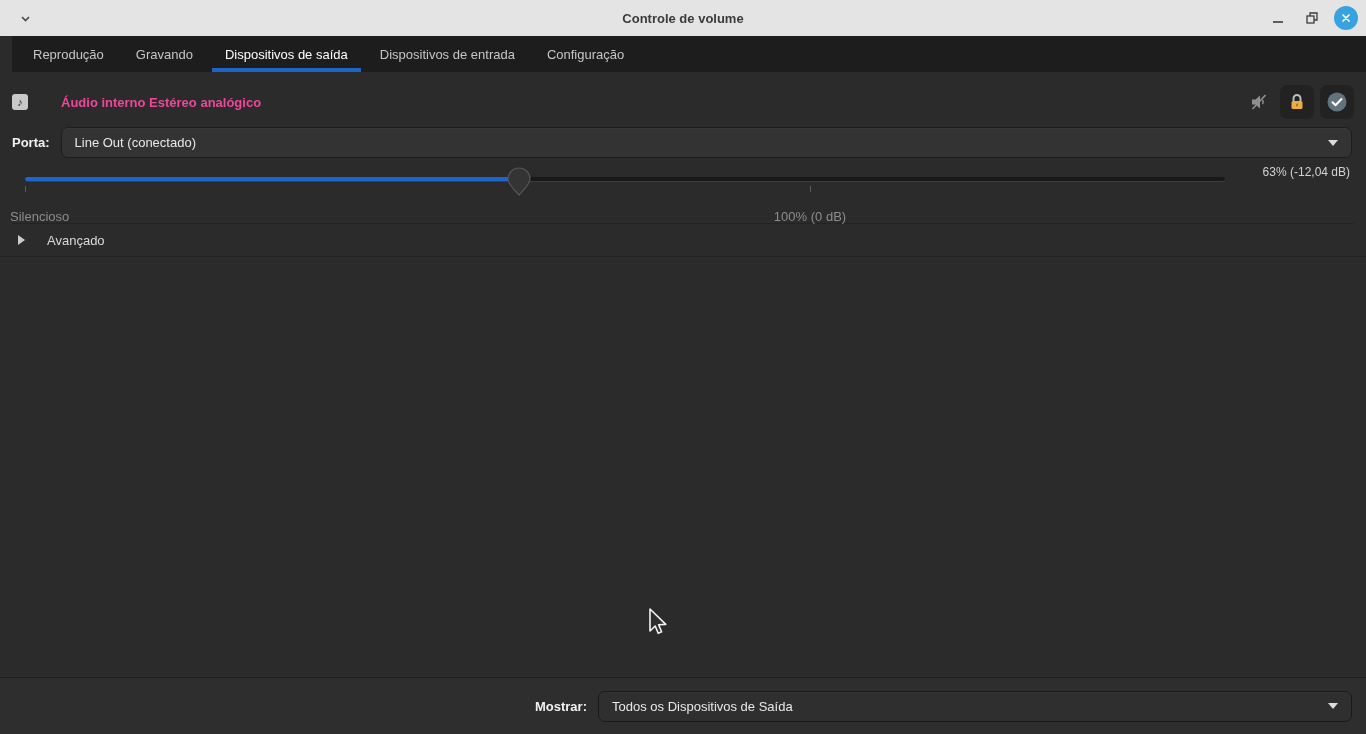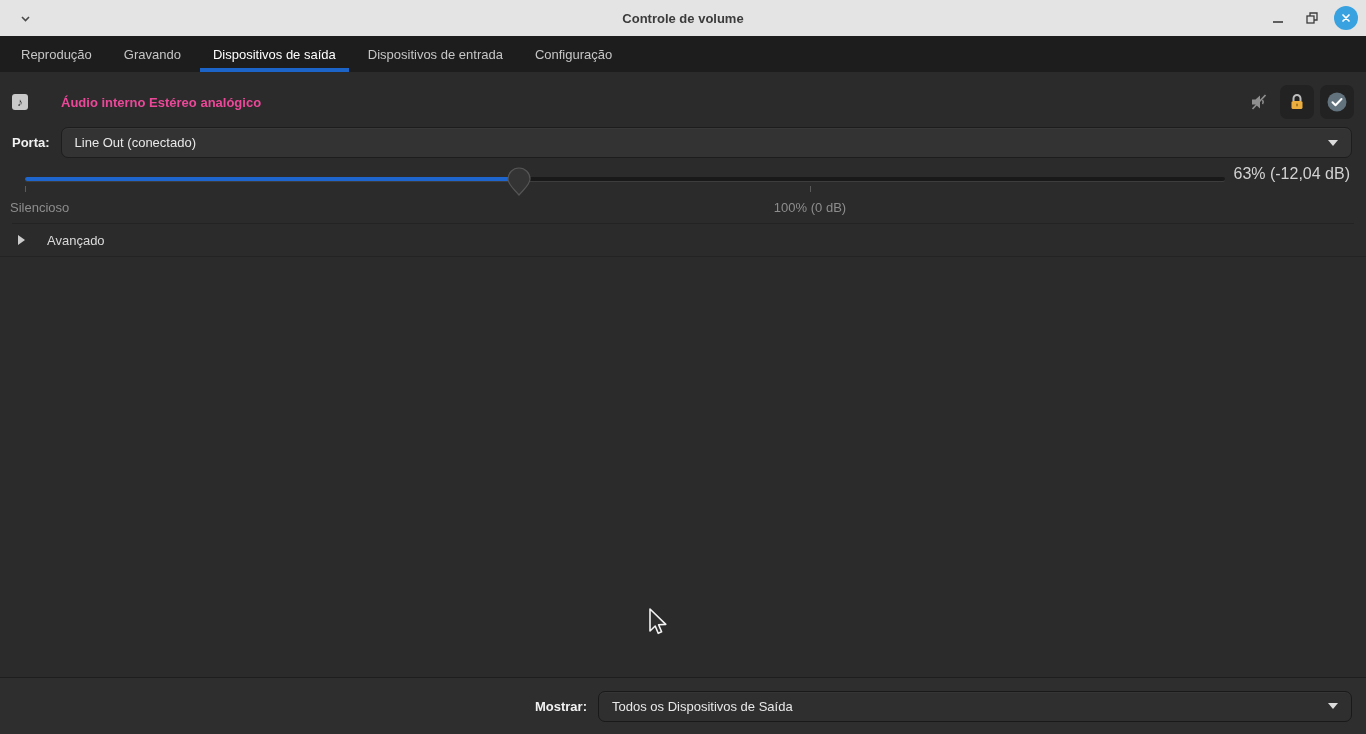--- a/index.html
+++ b/index.html
@@ -24,21 +24,21 @@
     font-size: 13px; font-weight: bold; color: #3b3b3b; pointer-events: none;
   }
   .tb-controls { margin-left: auto; display: flex; align-items: center; gap: 10px; z-index: 2; }
   .tb-btn { width: 24px; height: 24px; display:flex; align-items:center; justify-content:center; border-radius:50%; }
   .tb-close { background: #38a2e0; }
   .tb-close svg { display:block; }
 
   
   .tabbar {
     height: 36px; background: #1d1d1d;
-    display: flex; align-items: stretch; padding-left: 8px;
+    display: flex; align-items: stretch; padding-left: 8px; margin-left: 12px;
   }
   .tab {
     padding: 0 13px; margin-right: 6px;
     display: flex; align-items: center;
     font-size: 13px; color: #c6c6c6; position: relative; cursor: default;
   }
   .tab.active { color: #ffffff; }
   .tab.active::after {
     content: ""; position: absolute; left: 0; right: 0; bottom: 0;
     height: 4px; background: #1c64c8;
@@ -74,31 +74,31 @@
     color: #e8e8e8; font-size: 13px;
     box-shadow: inset 0 1px 0 rgba(255,255,255,0.03);
   }
   .dd-arrow {
     margin-left: auto; width: 0; height: 0;
     border-left: 5px solid transparent; border-right: 5px solid transparent;
     border-top: 6px solid #dcdcdc;
   }
 
   .slider-zone { position: relative; height: 58px; margin-top: 7px; }
-  .vol-value { position: absolute; right: 16px; top: 0; font-size: 16px; color: #d2d2d2; }
+  .vol-value { position: absolute; right: 16px; top: 0; font-size: 12px; color: #d2d2d2; }
   .track {
     position: absolute; left: 25px; top: 12px; width: 1200px; height: 4px;
     background: #191919; border-radius: 2px; box-shadow: 0 1px 0 #3d3d3d;
   }
   .track-fill { width: 41.2%; height: 100%; background: #1e66cd; border-radius: 2px; }
   .handle { position: absolute; left: 41.2%; top: -10px; transform: translateX(-50%); }
   .tick { position: absolute; top: 21px; width: 1px; height: 6px; background: #5a5a5a; }
   .tick-mute { left: 25px; }
   .tick-100 { left: 810px; }
-  .mark-label { position: absolute; top: 35px; font-size: 13px; color: #8d8d8d; white-space: nowrap; }
+  .mark-label { position: absolute; top: 44px; font-size: 13px; color: #8d8d8d; white-space: nowrap; }
   .mark-mute { left: 10px; }
   .mark-100 { left: 810px; transform: translateX(-50%); }
 
   .sep-inner { border-top: 1px solid #232323; margin: 0 12px; }
   .advanced-row {
     display: flex; align-items: center; height: 32px;
     padding-left: 18px; gap: 22px; color: #dadada; font-size: 13px;
   }
   .expander-arrow {
     width: 0; height: 0;

